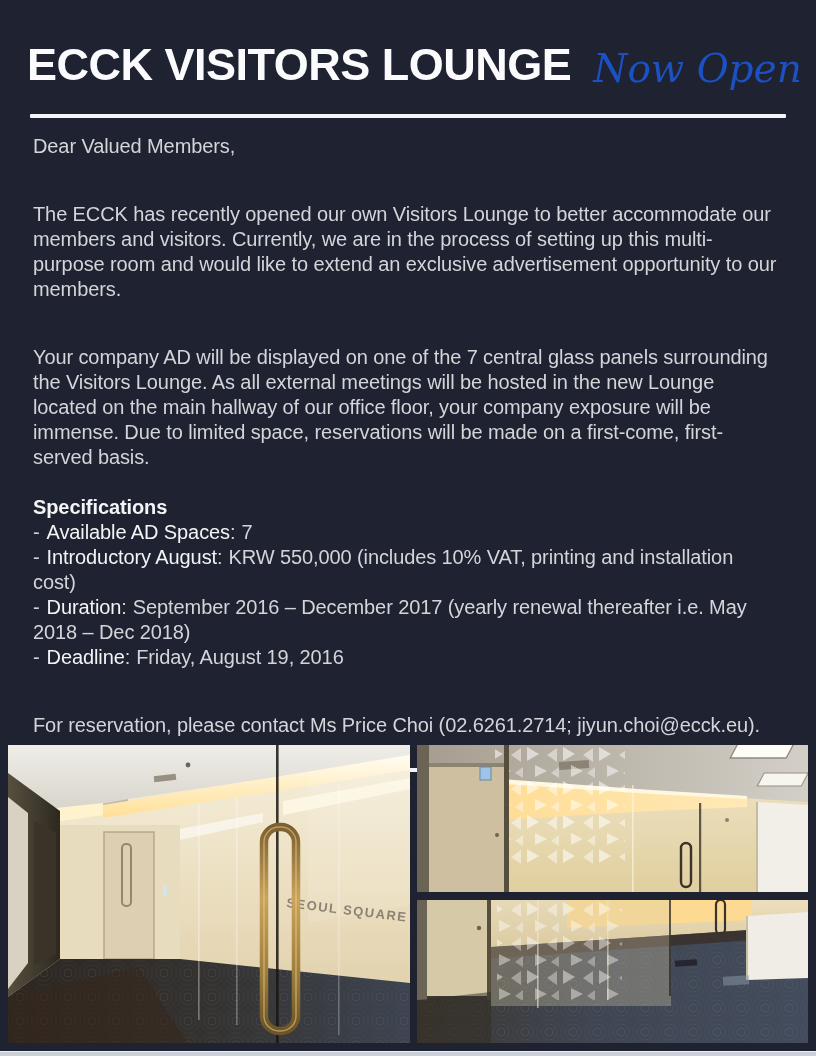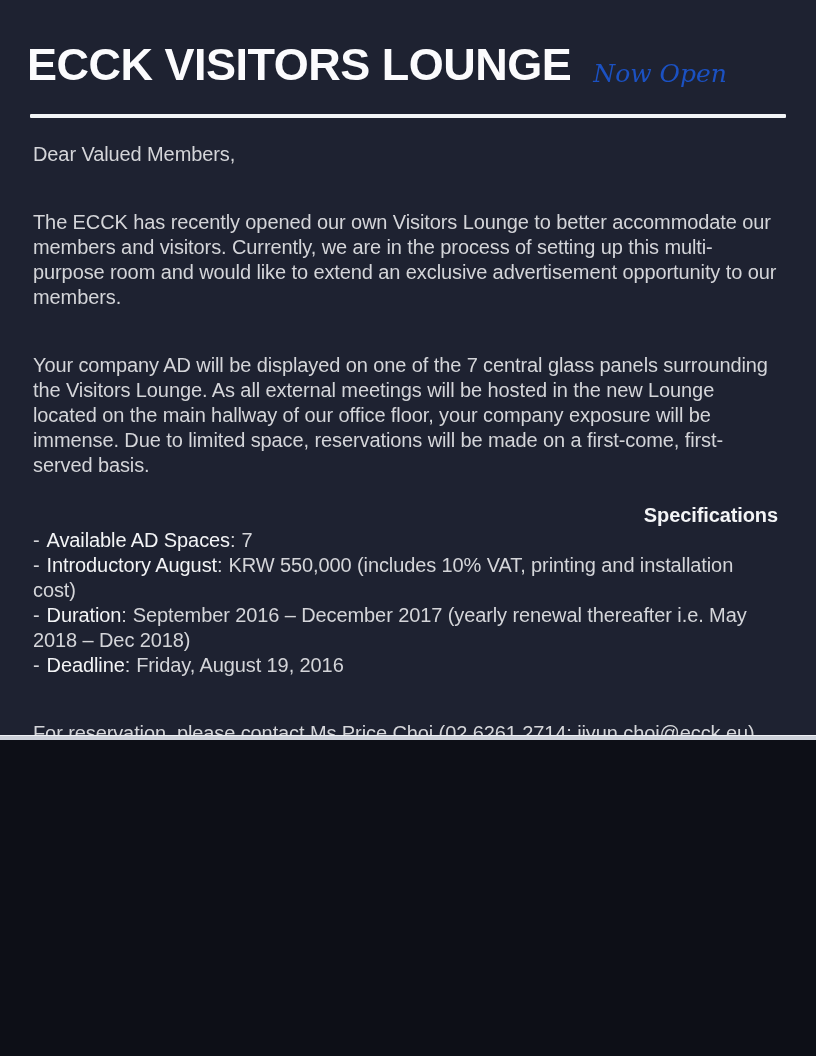--- a/index.html
+++ b/index.html
@@ -1,42 +1,42 @@
 <!DOCTYPE html>
 <html><head>
 <meta charset="utf-8">
 <style>
   * { margin:0; padding:0; box-sizing:border-box; }
   html,body { background:#0d0f17; }
   .page {
-    position:relative; width:816px; height:740px;
+    position:relative; width:816px; height:1056px;
     background:#1e2231; overflow:hidden;
     font-family:"Liberation Sans", sans-serif;
   }
   
   .hdr { display:flex; align-items:baseline; padding:38px 26px 0 27px; }
   .hdr h1 {
     font-size:45px; line-height:54px; font-weight:700;
     letter-spacing:-0.5px; color:#fbfbfd; white-space:nowrap;
   }
   .now-open {
     font-family:"DejaVu Serif", serif; font-style:italic; font-weight:500;
-    font-size:25px; color:#1b51c2; margin-left:22px; position:relative; top:2px;
+    font-size:39px; color:#1b51c2; margin-left:22px; position:relative; top:2px;
     white-space:nowrap;
   }
   .rule { height:4px; background:#f3f5f7; margin:22px 30px 0 30px; border-radius:1px; }
   .rule.bottom { margin-top:30px; }
   
   .main {
     padding:0 38px 0 33px; color:#d4d5d9;
     font-size:20px; line-height:25px; letter-spacing:-0.1px;
   }
   .main p { margin-top:43px; }
-  .main p.salutation { margin-top:24px; }
-  .specs-heading { font-weight:700; color:#f3f4f6; margin-top:25px;text-align:right; }
+  .main p.salutation { margin-top:16px; }
+  .specs-heading { font-weight:700; color:#f3f4f6; margin-top:25px; }
   .spec { line-height:25px; }
   .spec .dash { margin-right:7px; }
   .spec .lbl { font-weight:400; color:#f3f4f6; }
   .spec .sep { margin-right:6px; }
   
   .photo { position:absolute; display:block; }
   #photo-left   { left:8px;   top:745px; }
   #photo-rtop   { left:417px; top:745px; }
   #photo-rbot   { left:417px; top:900px; }
   .bottom-strip {

